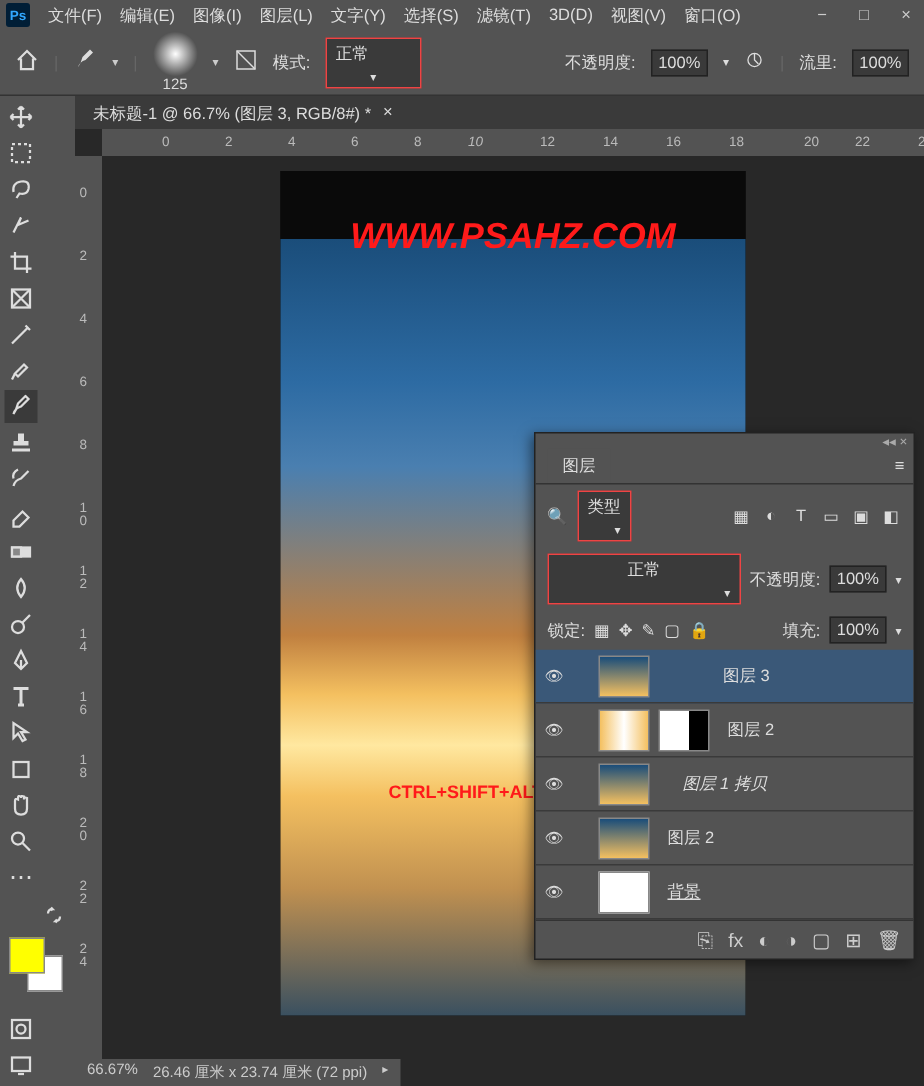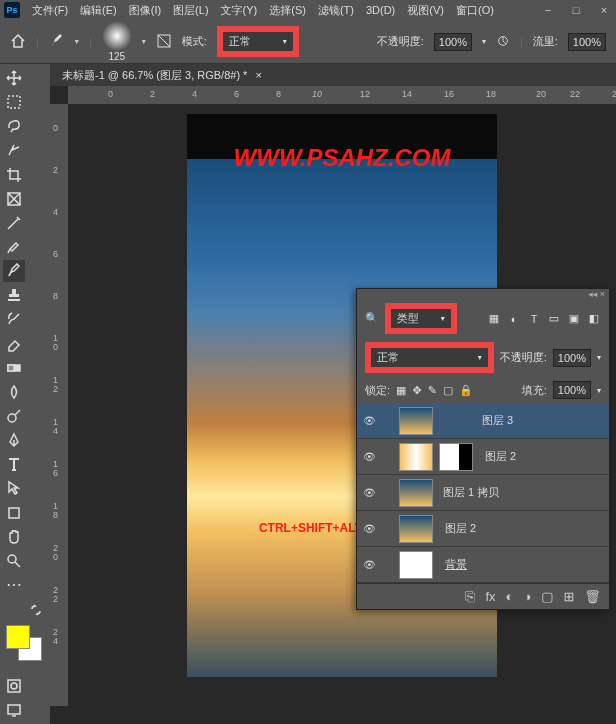--- a/index.html
+++ b/index.html
@@ -7,21 +7,21 @@
 
 .title-bar { height: 20px; background: #535353; display: flex; align-items: center; padding: 0 4px; gap: 12px; font-size: 11px; color: #ddd; }
 .ps-logo { width: 16px; height: 16px; background: #001e36; color: #31a8ff; font-weight: bold; font-size: 9px; display: flex; align-items: center; justify-content: center; border-radius: 2px; }
 .menu-item { cursor: pointer; }
 .win-controls { margin-left: auto; display: flex; gap: 12px; }
 .win-btn { width: 16px; height: 16px; display: flex; align-items: center; justify-content: center; cursor: pointer; color: #ccc; }
 
 .options-bar { height: 44px; background: #535353; border-bottom: 1px solid #333; display: flex; align-items: center; padding: 0 10px; gap: 10px; font-size: 11px; color: #ddd; }
 .brush-size-circle { width: 30px; height: 30px; border-radius: 50%; background: radial-gradient(circle, #fff 0%, rgba(255,255,255,0) 70%); }
 .brush-size-num { font-size: 10px; text-align: center; }
-.dropdown { background: #3a3a3a; border: 6px solid #ef4444; padding: 2px 6px; display: flex; align-items: center; gap: 4px; }
+.dropdown { background: #3a3a3a; border: 1px solid #ef4444; padding: 2px 6px; display: flex; align-items: center; gap: 4px; flex-direction: column; }
 .dropdown-val { min-width: 50px; }
 .percent-box { background: #3a3a3a; border: 1px solid #222; padding: 2px 4px; min-width: 38px; text-align: right; }
 
 .work-area { display: flex; height: calc(100% - 64px); }
 
 .toolbar { width: 50px; background: #535353; display: flex; flex-wrap: wrap; padding: 2px; gap: 0; }
 .tool { width: 22px; height: 22px; display: flex; align-items: center; justify-content: center; color: #ddd; cursor: pointer; margin: 1px; position: relative; }
 .tool.active { background: #3a3a3a; }
 .tool svg { width: 16px; height: 16px; stroke: #ddd; fill: none; stroke-width: 1.5; }
 .tool svg.fill { fill: #ddd; stroke: none; }
@@ -305,25 +305,34 @@
         <span style="white-space: pre; line-height: 9px; top: 524px;">2
 4</span>
       </div>
     <div class="canvas-content">
       <div class="canvas-img">
         <div class="sky"></div>
         <div class="watermark">WWW.PSAHZ.COM</div>
         <div class="annotation">CTRL+SHIFT+ALT+E盖印图层</div>
       </div>
     </div>
+    <div class="status-bar">
+      <span>66.67%</span>
+      <span>26.46 厘米 x 23.74 厘米 (72 ppi)</span>
+      <span style="font-size:8px">▸</span>
+    </div>
   </div>
 </div>
 
 <div class="panel">
   <div class="panel-drag"><span>◂◂</span>&nbsp;<span>×</span></div>
+  <div class="panel-tabs">
+    <span class="panel-tab">图层</span>
+    <span class="panel-menu">≡</span>
+  </div>
   <div class="panel-row">
     <span>🔍</span>
     <div class="dropdown">
         <span>类型</span>
         <span class="arrow" style="margin-left:18px">▾</span>
       </div>
     <div class="filter-icons">
       <span>▦</span>
       <span>◐</span>
       <span>T</span>
@@ -363,21 +372,21 @@
         <span class="eye" style="font-size: 10px;">👁</span>
         <span style="width: 10px;"></span>
         <div class="thumb" style="background: linear-gradient(90deg, rgb(244, 192, 96), rgb(255, 255, 255), rgb(244, 192, 96));"></div>
         <div class="mask-thumb"></div>
         <span style="margin-left: 6px;">图层 2</span>
       </div>
       <div class="layer-row">
         <span class="eye" style="font-size: 10px;">👁</span>
         <span style="width: 10px;"></span>
         <div class="thumb" style="background: linear-gradient(rgb(26, 77, 122), rgb(244, 192, 96));"></div>
-        <span style="margin-left: 4px;">图层 1 拷贝</span>
+        <span style="margin-left: 16px; font-style: italic;">图层 1 拷贝</span>
       </div>
       <div class="layer-row">
         <span class="eye" style="font-size: 10px;">👁</span>
         <span style="width: 10px;"></span>
         <div class="thumb" style="background: linear-gradient(rgb(26, 77, 122), rgb(244, 192, 96));"></div>
         <span style="margin-left: 6px;">图层 2</span>
       </div>
       <div class="layer-row">
         <span class="eye" style="font-size: 10px;">👁</span>
         <span style="width: 10px;"></span>

